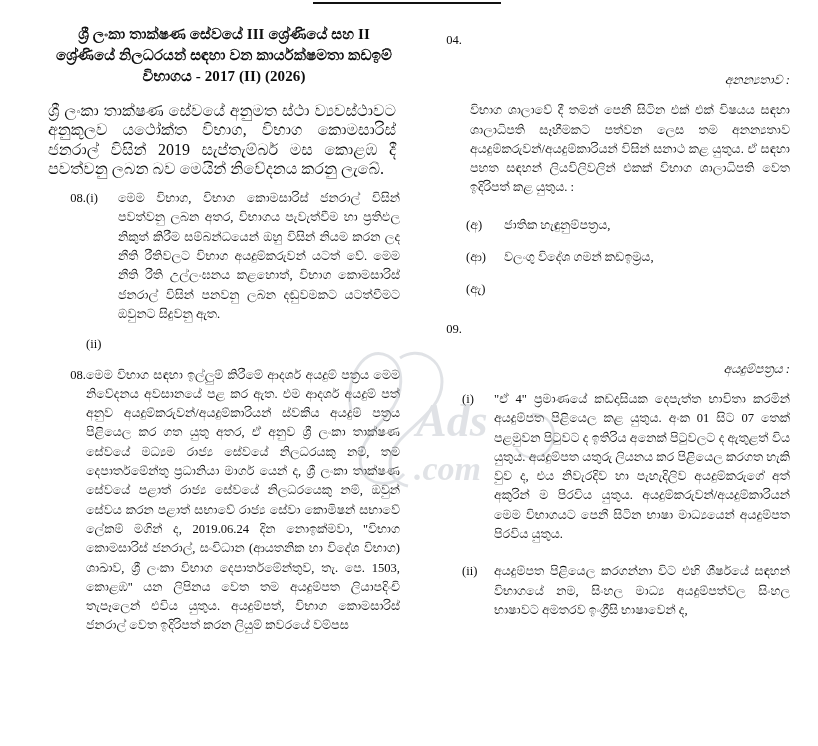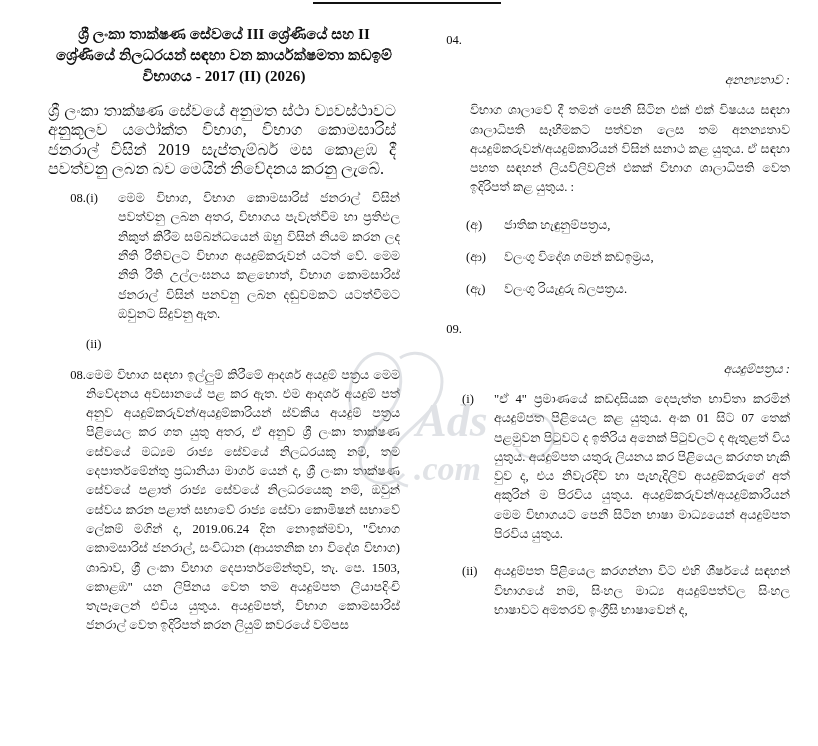--- a/index.html
+++ b/index.html
@@ -226,21 +226,20 @@
       <span class="txt">ජාතික හැඳුනුම්පත්‍රය,</span>
     </div>
 
     <div class="letter-item">
       <span class="marker">(ආ)</span>
       <span class="txt">වලංගු විදේශ ගමන් කඩඉම්‍රය,</span>
     </div>
 
     <div class="letter-item">
       <span class="marker">(ඇ)</span>
-      <span class="txt">වලංගු රියැදුරු බලපත්‍රය.</span>
     </div>
 
 
     <div class="spacer-sm"></div>
 
     <div class="item">
       <span class="num">09.</span>
       <span class="txt nojust section-label">අයදුම්පත්‍රය :</span>
     </div>
 

